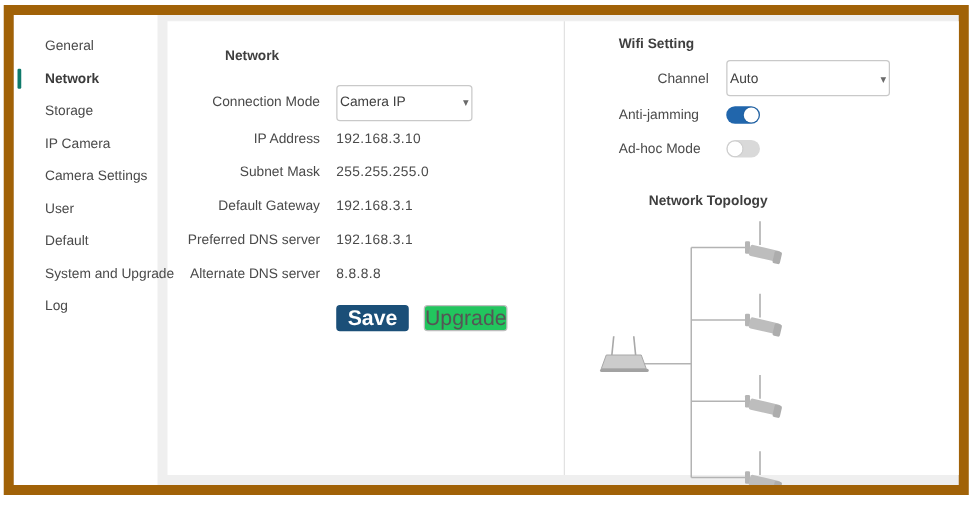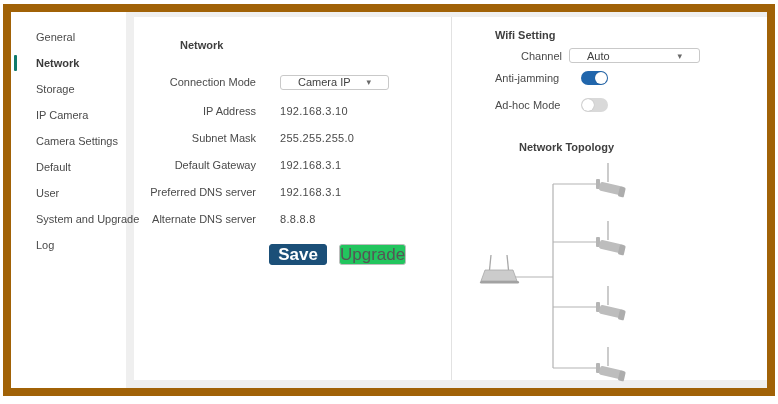--- a/index.html
+++ b/index.html
@@ -38,45 +38,45 @@
     flex: 1; background: #ffffff;
     margin: 5px 6px 8px 8px;
     display: flex;
   }
   .net-col {
     width: 318px; border-right: 1px solid #e2e2e2;
     padding-top: 22px; flex-shrink: 0;
   }
   .net-title { font-size: 11px; font-weight: bold; color: #3f3f3f; margin-left: 46px; margin-bottom: 16px; }
   .field-row {
-    display: grid; grid-template-columns: 122px auto; column-gap: 24px;
+    display: grid; grid-template-columns: 122px auto; column-gap: 13px;
     align-items: center; height: 27px; font-size: 11px; color: #4a4a4a;
   }
   .field-row.tall { height: 30px; }
   .field-label { text-align: right; white-space: nowrap; }
   .field-value { letter-spacing: 0.3px; }
   .select {
-    width: 109px; height: 15px; background: #fff;
+    width: 109px; height: 29px; background: #fff;
     border: 1px solid #c9c9c9; border-radius: 3px;
     display: flex; align-items: center; justify-content: space-between;
-    padding: 0 17px; font-size: 11px; color: #3f3f3f; cursor: pointer;
+    padding: 0 2px; font-size: 11px; color: #3f3f3f; cursor: pointer;
   }
   .select .arrow { font-size: 9px; color: #6a6a6a; }
   .btn-row { margin-left: 135px; margin-top: 12px; display: flex; gap: 12px; }
   .btn {
     height: 21px; font-size: 17px; font-family: "Liberation Sans", sans-serif;
     border-radius: 3px; cursor: pointer;
   }
   .btn-save { width: 58px; background: #1b4f78; color: #ffffff; border: 1px solid #1b4f78; font-weight: bold; }
   .btn-upgrade { width: 67px; background: #22c55e; color: #555555; border: 1px solid #bdbdbd; }
   
   .wifi-col { flex: 1; padding: 12px 0 0 43px; }
   .wifi-title { font-size: 11px; font-weight: bold; color: #3f3f3f; }
   .channel-row { display: flex; align-items: center; margin-top: 7px; }
-  .channel-label { font-size: 11px; color: #4a4a4a; margin-left: 19px; width: 55px; text-align: center; }
+  .channel-label { font-size: 11px; color: #4a4a4a; margin-left: 31px; width: 55px; }
   .channel-select { width: 131px; }
   .toggle-row { display: flex; align-items: center; height: 25px; margin-top: 2px; }
   .toggle-row:first-of-type { margin-top: 8px; }
   .toggle-label { font-size: 11px; color: #4a4a4a; width: 86px; }
   .toggle {
     width: 27px; height: 14px; border-radius: 7px; position: relative; cursor: pointer;
   }
   .toggle.on { background: #2166ac; }
   .toggle.off { background: #d9d9d9; }
   .toggle .knob {
@@ -105,24 +105,24 @@
       <div class="sidebar-item">
           <span>Storage</span>
         </div>
       <div class="sidebar-item">
           <span>IP Camera</span>
         </div>
       <div class="sidebar-item">
           <span>Camera Settings</span>
         </div>
       <div class="sidebar-item">
+          <span>User</span>
+        </div>
+      <div class="sidebar-item">
           <span>Default</span>
-        </div>
-      <div class="sidebar-item">
-          <span>User</span>
         </div>
       <div class="sidebar-item">
           <span>System and Upgrade</span>
         </div>
       <div class="sidebar-item">
           <span>Log</span>
         </div>
     </aside>
 
     <div class="card">

